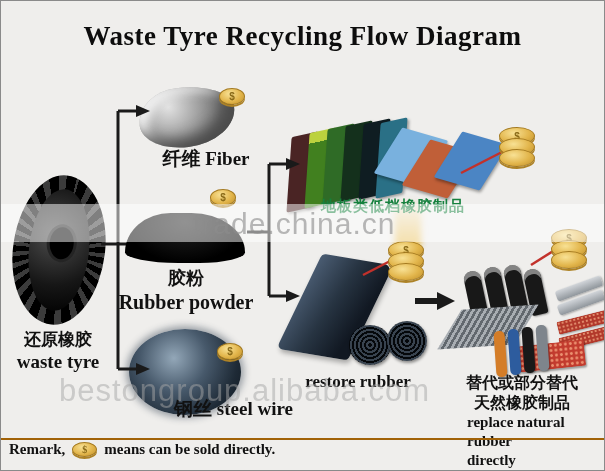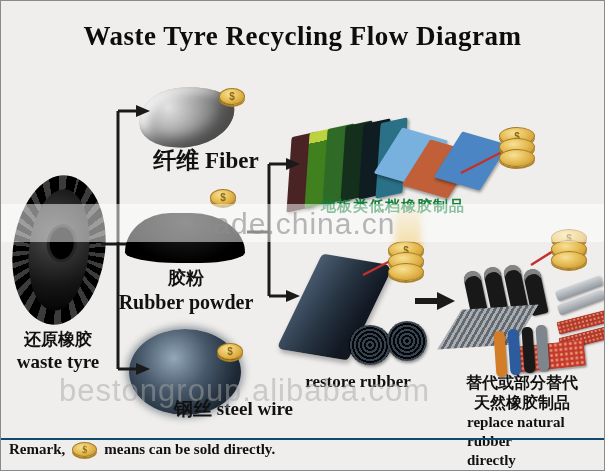--- a/index.html
+++ b/index.html
@@ -92,37 +92,37 @@
   .coin-stack .coin{width:36px;height:18px;margin-top:-7px;}
   .coin-stack .coin:first-child{margin-top:0;}
   .glow{left:394px;top:198px;width:26px;height:48px;z-index:2;
     background:linear-gradient(to top,rgba(233,183,61,.9),rgba(233,183,61,0));
     filter:blur(3px);}
   
   .lbl{z-index:3;font-weight:bold;text-align:center;line-height:1.25;}
   .serif{font-family:"Liberation Serif","DejaVu Serif",serif;}
   .lbl-tyre{left:4px;top:328px;width:106px;font-size:17px;}
   .lbl-tyre .en{font-size:19px;}
-  .lbl-fiber{left:140px;top:146px;width:130px;font-size:23px;}
+  .lbl-fiber{left:140px;top:146px;width:130px;font-size:19px;}
   .lbl-powder{left:100px;top:266px;width:170px;font-size:18px;}
   .lbl-powder .en{font-size:20px;}
   .lbl-wire{left:150px;top:396px;width:165px;font-size:19px;}
   .lbl-floor{left:297px;top:196px;width:190px;font-size:15px;letter-spacing:1px;color:#15803d;}
   .lbl-restore{left:282px;top:370px;width:150px;font-size:18px;}
   .lbl-restore .en{font-size:17px;}
   .lbl-replace{left:438px;top:372px;width:166px;font-size:16px;}
   .lbl-replace .en{font-size:15px;text-align:left;margin-left:28px;}
   
   .wm-stripe{left:0;top:203px;width:100%;height:38px;background:rgba(255,255,255,.5);z-index:4;}
   .wm-mid{left:192px;top:206px;z-index:4;font-size:30px;color:rgba(140,140,140,.62);
     letter-spacing:1px;}
   .wm-bottom{left:58px;top:372px;z-index:4;font-size:31px;color:rgba(165,165,165,.5);
     letter-spacing:1px;}
   
-  .remark{left:0;top:437px;width:100%;height:20px;border-top:2px solid #0c4a6e;z-index:5;
+  .remark{left:0;top:437px;width:100%;height:20px;border-top:2px solid #a16207;z-index:5;
     display:flex;align-items:center;gap:7px;padding-left:8px;box-sizing:border-box;
     font-family:"Liberation Serif","DejaVu Serif",serif;font-weight:bold;font-size:15px;}
   .remark .coin{position:static;width:25px;height:15px;}
 </style>
 </head>
 <body>
 
 <div class="canvas">
 
   <div class="abs title">Waste Tyre Recycling Flow Diagram</div>

